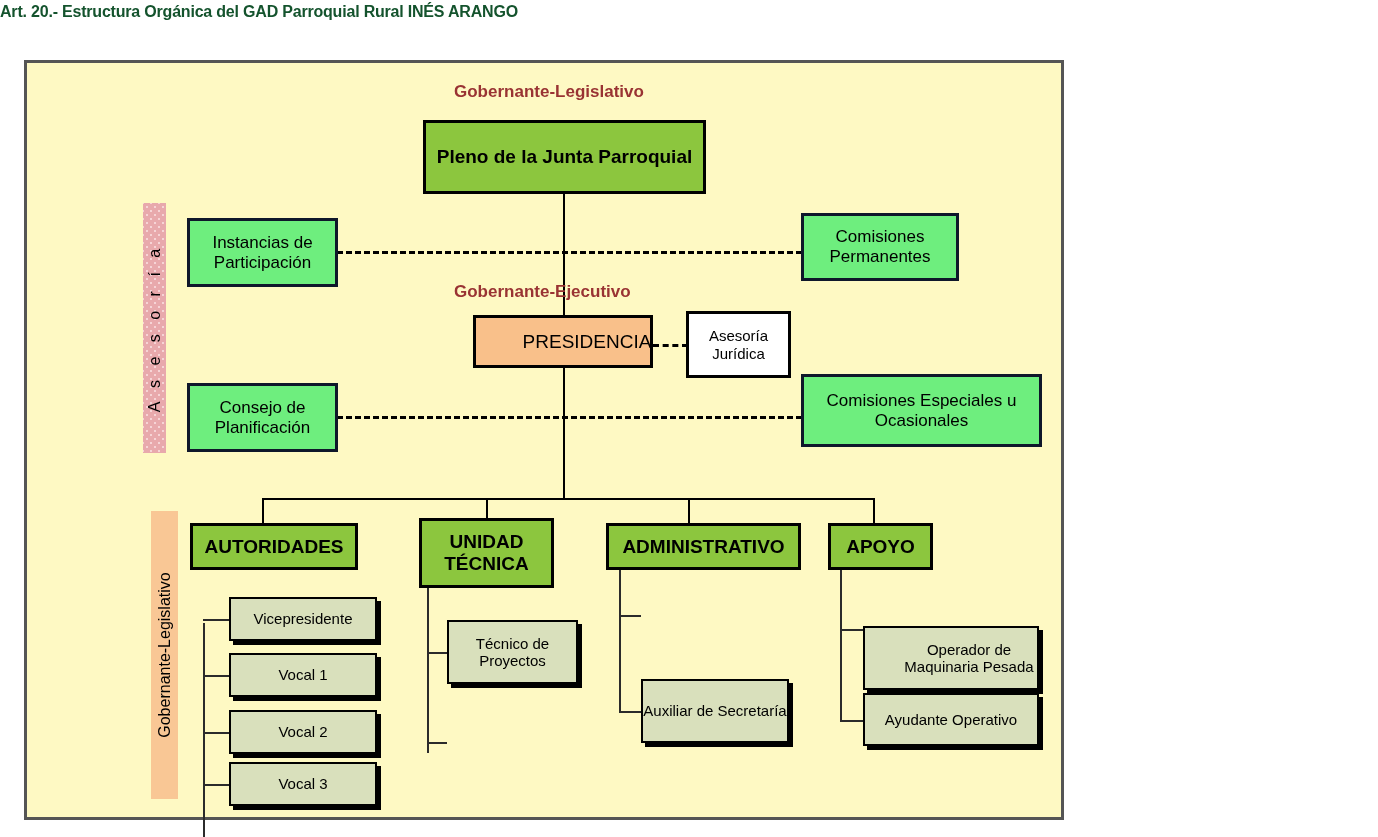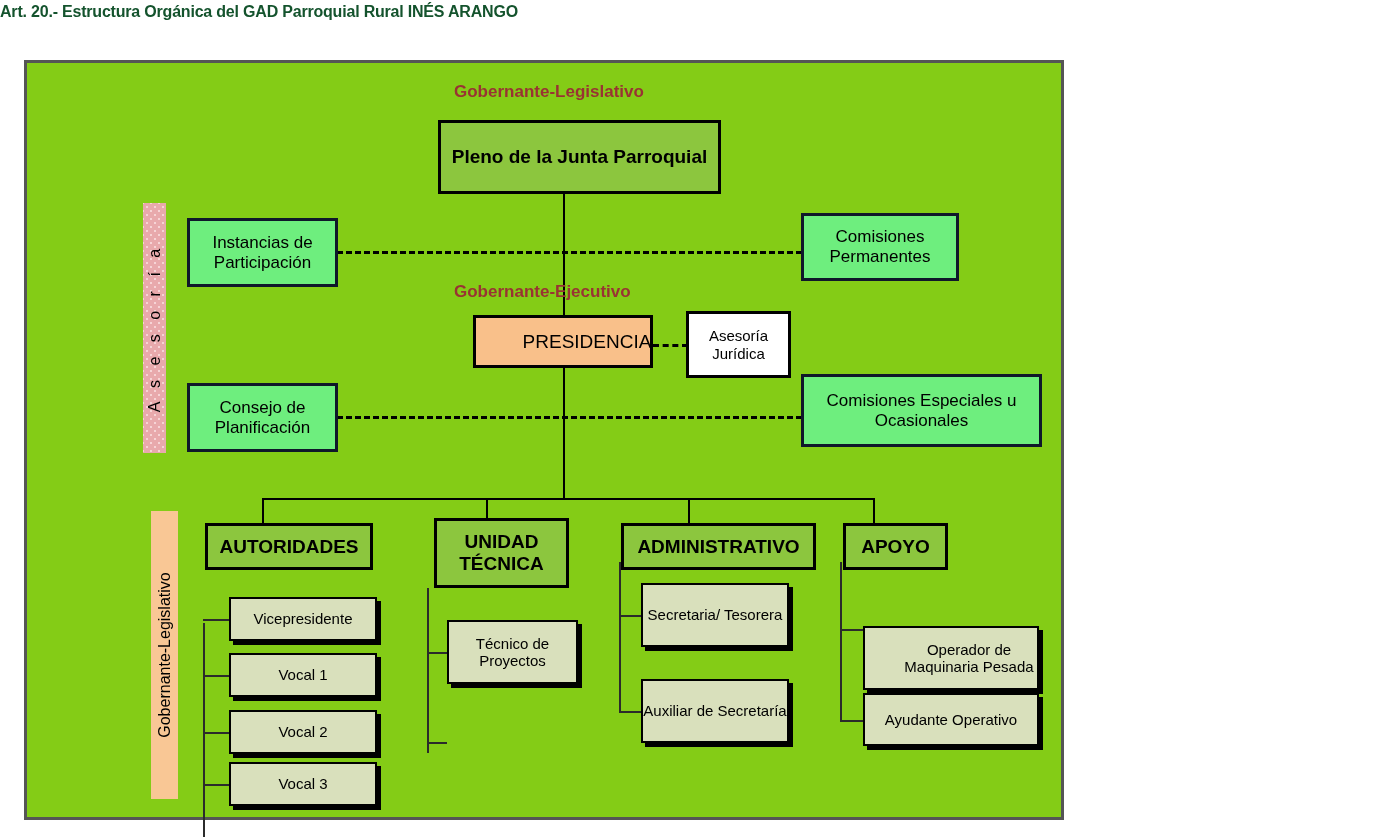--- a/index.html
+++ b/index.html
@@ -28,21 +28,21 @@
 
   
   #chart-frame {
     position: absolute;
     left: 24px;
     top: 60px;
     width: 1040px;
     height: 760px;
     border: 3px solid #555555;
     box-sizing: border-box;
-    background: #84cc16;
+    background: #fef9c3;
   }
 
   
   .node {
     position: absolute;
     box-sizing: border-box;
     display: flex;
     align-items: center;
     justify-content: center;
     text-align: center;
@@ -50,21 +50,20 @@
     line-height: 1.15;
     z-index: 5;
   }
 
   
   .node.primary {
     background: #8CC63E;
     border: 3px solid #000000;
     font-weight: bold;
     font-size: 19px;
-    margin-left: 15px;
   }
   
   .node.mint {
     background: #6EEE7E;
     border: 3px solid #0f172a;
     font-size: 17px;
   }
   
   .node.peach {
     background: #F9C08A;
@@ -216,20 +215,19 @@
   <div class="node primary" style="left:163px; top:460px; width:168px; height:47px;">AUTORIDADES</div>
   <div class="node sage" style="left:202px; top:534px; width:148px; height:44px;">Vicepresidente</div>
   <div class="node sage" style="left:202px; top:590px; width:148px; height:44px;">Vocal 1</div>
   <div class="node sage" style="left:202px; top:647px; width:148px; height:44px;">Vocal 2</div>
   <div class="node sage" style="left:202px; top:699px; width:148px; height:44px;">Vocal 3</div>
 
   <div class="node primary" style="left:392px; top:455px; width:135px; height:70px;">UNIDAD TÉCNICA</div>
   <div class="node sage" style="left:420px; top:557px; width:131px; height:64px;">Técnico de Proyectos</div>
 
   <div class="node primary" style="left:579px; top:460px; width:195px; height:47px;">ADMINISTRATIVO</div>
-  <div class="node sage" style="left:614px; top:520px; width:148px; height:64px;">Secretaria/ Tesorera</div>
   <div class="node sage" style="left:614px; top:616px; width:148px; height:64px;">Auxiliar de Secretaría</div>
 
   <div class="node primary" style="left:801px; top:460px; width:105px; height:47px;">APOYO</div>
   <div class="node sage" style="left:836px; top:563px; width:176px; height:64px;padding-left:36px;">Operador de Maquinaria Pesada</div>
   <div class="node sage" style="left:836px; top:630px; width:176px; height:53px;">Ayudante Operativo</div>
 
 </div>
 
 </body></html>

